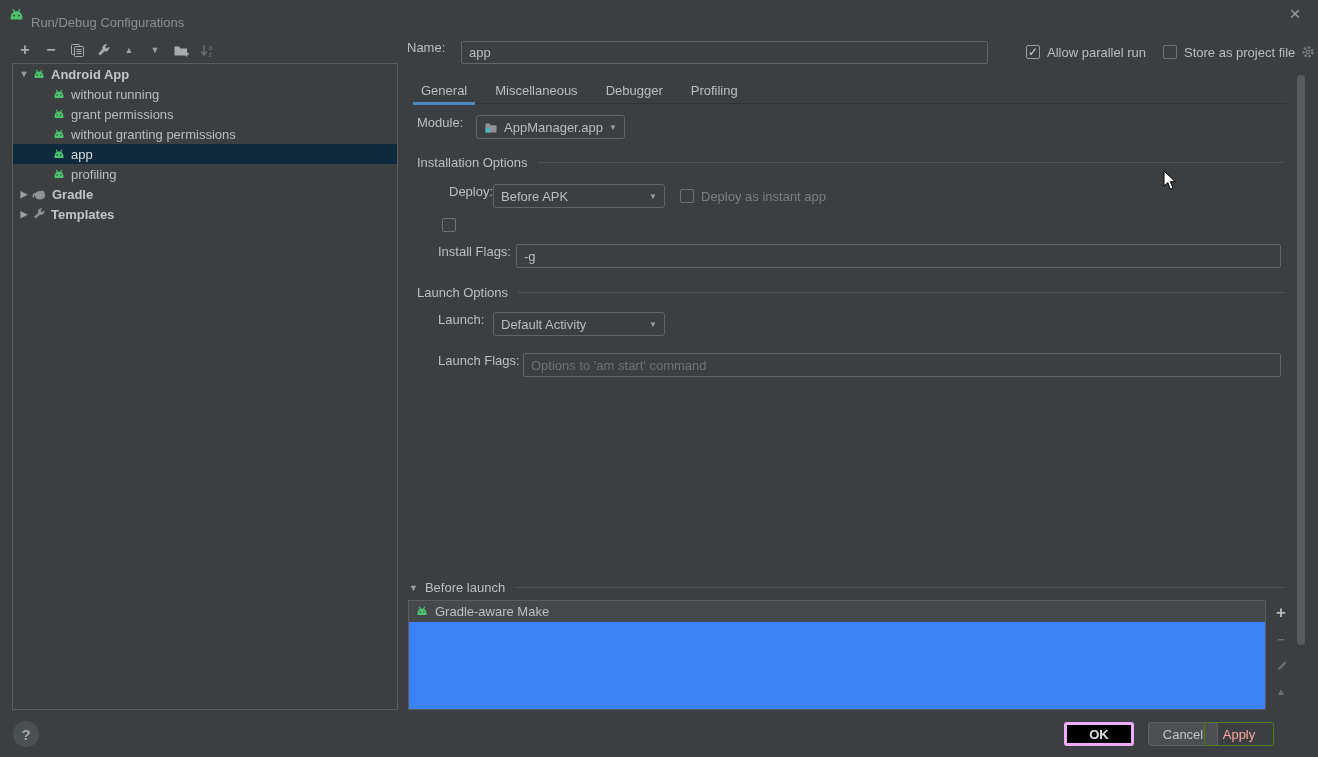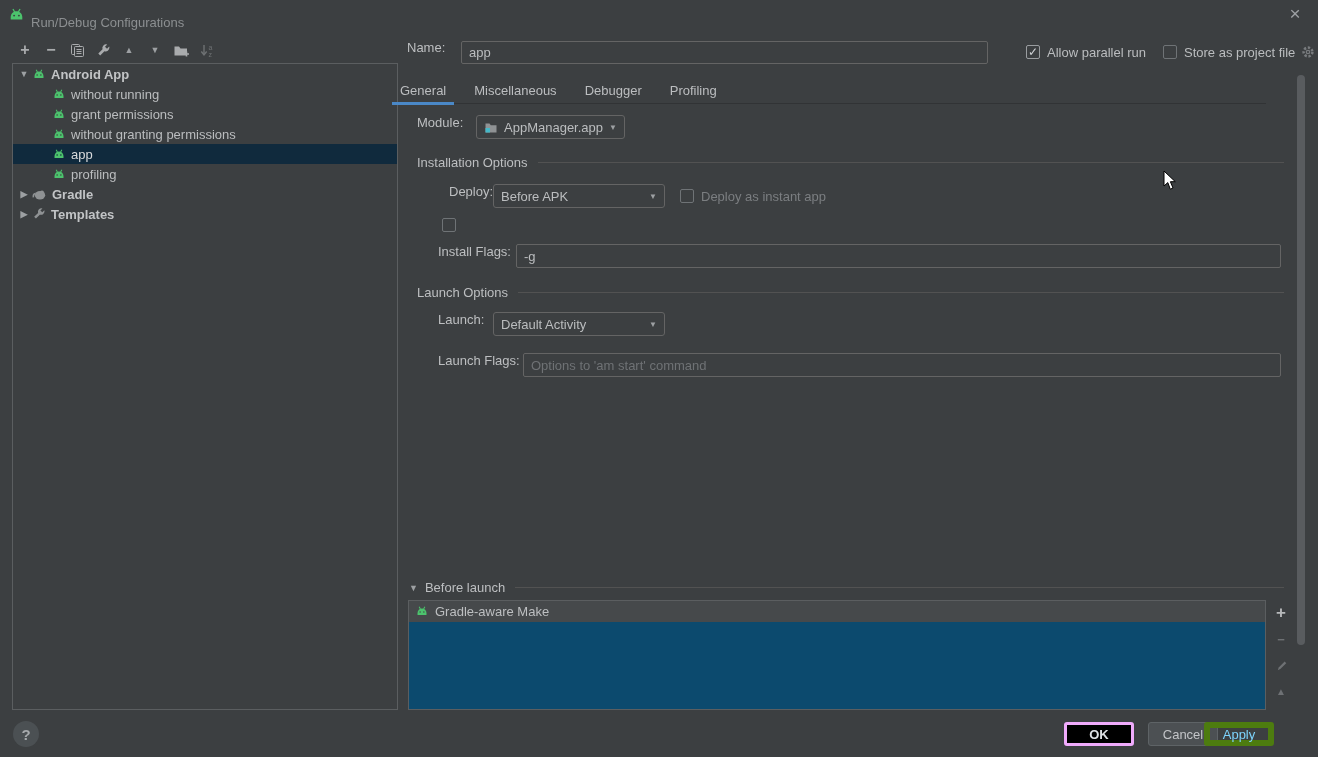--- a/index.html
+++ b/index.html
@@ -39,48 +39,48 @@
   .combo{display:flex;align-items:center;gap:6px;background:#3c3f41;border:1px solid #646464;
     border-radius:3px;padding:0 7px;box-sizing:border-box;height:24px}
   .combo-arrow{margin-left:auto;font-size:8px;color:#9da0a3}
   
   .cb{width:14px;height:14px;border:1px solid #6f7376;border-radius:2px;box-sizing:border-box;
     display:inline-flex;align-items:center;justify-content:center;flex:0 0 14px;background:#3c3f41}
   .cb.checked{border-color:#9a9da0}
   .cb .mark{font-size:12px;line-height:1;color:#cfd2d5}
   .cb-label{margin-left:7px;white-space:nowrap}
   
-  .tabs{position:absolute;left:392px;top:79px;width:874px;height:24px;display:flex;
+  .tabs{position:absolute;left:413px;top:79px;width:874px;height:24px;display:flex;
     border-bottom:1px solid #313335;align-items:flex-end}
   .tab{position:relative;height:24px;line-height:24px;padding:0 8px;margin-right:12px;color:#bcbec0}
   .tab.selected::after{content:"";position:absolute;left:0;right:0;bottom:-2px;height:3px;background:#4a88c7}
   
   .sect{position:absolute;display:flex;align-items:center;right:34px}
   .sect .rule{flex:1;height:1px;background:#525252;margin-left:10px}
   .sect .bl-arrow{font-size:9px;color:#9da0a3;margin-right:7px}
   
   .bl-list{position:absolute;left:408px;top:600px;width:858px;height:110px;
-    border:1px solid #5b5e60;box-sizing:border-box;background:#0c4a6e}
+    border:1px solid #5b5e60;box-sizing:border-box;background:#3b82f6}
   .bl-row{display:flex;align-items:center;height:21px;background:#46494b;padding-left:6px;color:#bdbfc1}
   .bl-row .ticon{display:inline-flex;margin-right:6px}
   .side-tools{position:absolute;left:1268px;top:600px;width:26px;display:flex;flex-direction:column}
   .side-tools .tbtn{height:26px}
   .side-tools .bright{color:#b6b8ba;font-size:17px;font-weight:bold}
   .side-tools .faded{color:#6e7174;font-size:13px;font-weight:bold}
   .side-tools .faded-tri{color:#6e7174;font-size:10px}
   
   .scrollbar{position:absolute;left:1297px;top:75px;width:8px;height:570px;border-radius:4px;background:#595c5f}
   
   .help-btn{position:absolute;left:13px;top:721px;width:26px;height:26px;border-radius:50%;
     background:#4b5053;color:#a7aaad;font-size:15px;font-weight:bold;display:flex;align-items:center;justify-content:center}
   .btn{position:absolute;top:722px;width:70px;height:24px;border-radius:3px;box-sizing:border-box;
     display:flex;align-items:center;justify-content:center;font-size:13px}
   .btn-ok{left:1064px;background:#000000;border:3px solid #f0abfc;color:#dde0e3;font-weight:bold}
   .btn-cancel{left:1148px;background:#4c5053;border:1px solid #5e6366;color:#c3c5c8}
-  .btn-apply{left:1204px;background:transparent;border:6px solid #4d7c0f;color:#7dd3fc}
+  .btn-apply{left:1204px;background:transparent;border:1px solid #4d7c0f;color:#fca5a5}
   svg{display:block}
 </style>
 </head>
 <body>
 
 <div class="titlebar">
   <span class="abs" style="left:8px;top:8px">
     <svg width="17" height="14" viewBox="0 0 17 14">
       <line x1="5" y1="1" x2="6.6" y2="4" stroke="#4cc36d" stroke-width="1.3"></line>
       <line x1="12" y1="1" x2="10.4" y2="4" stroke="#4cc36d" stroke-width="1.3"></line>

